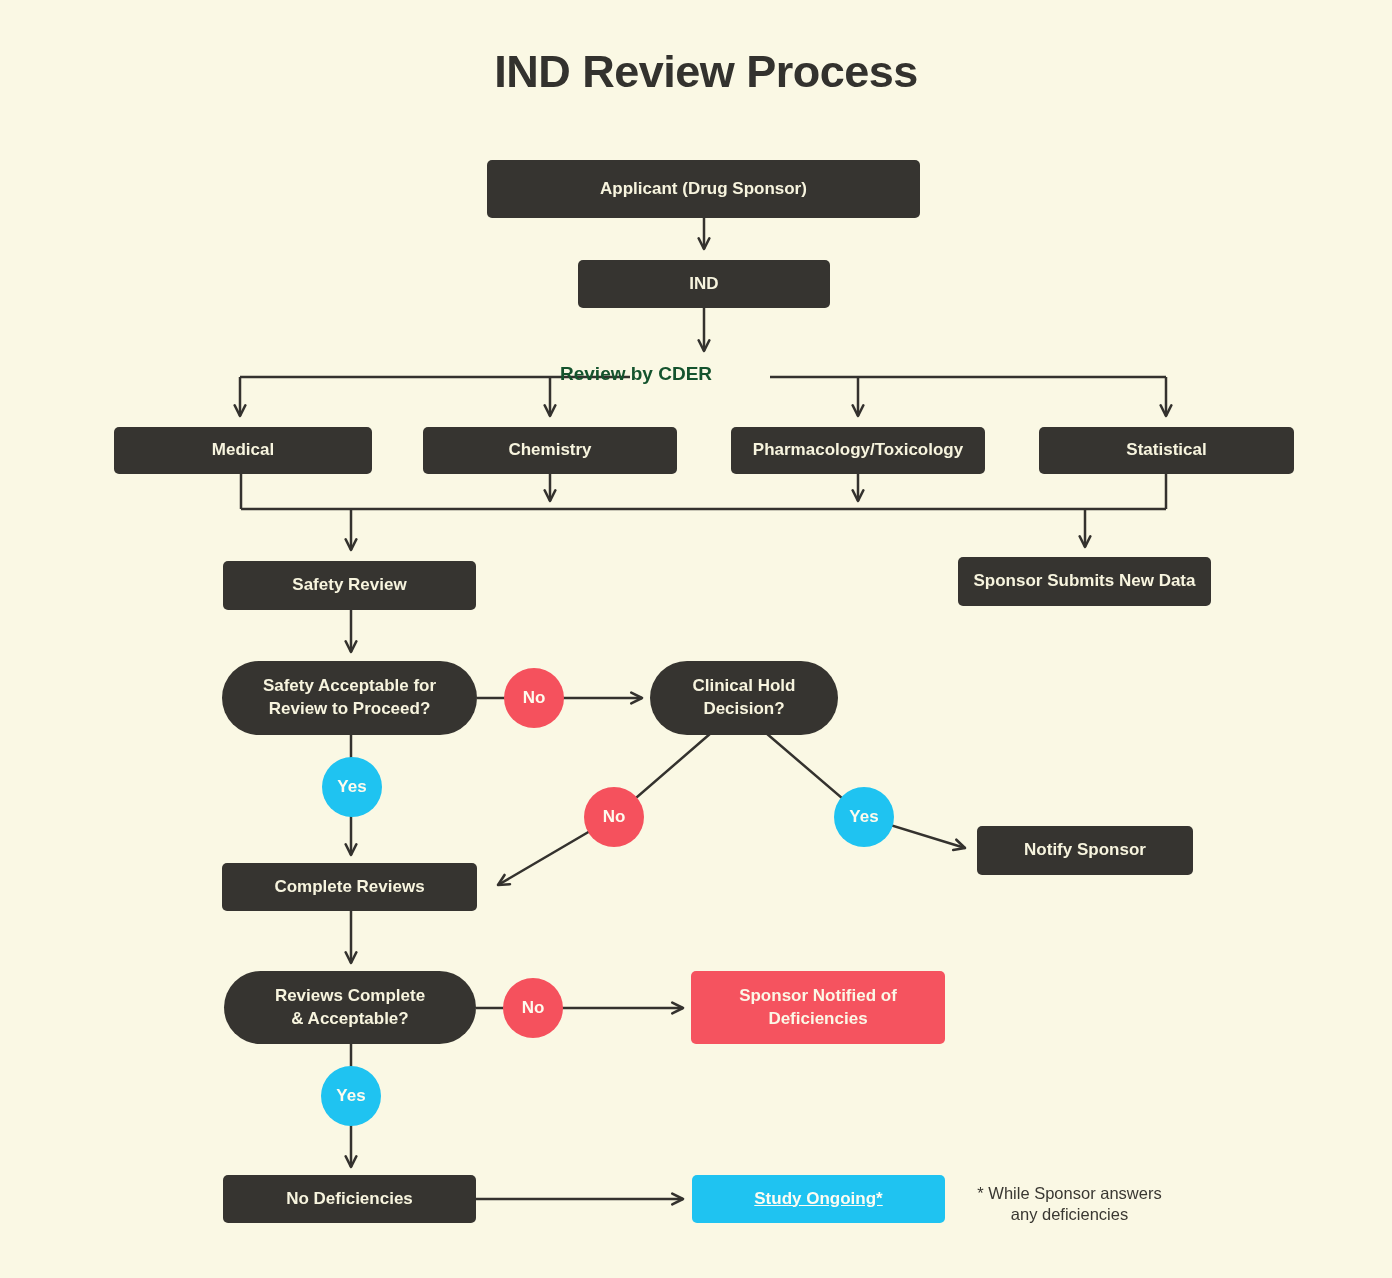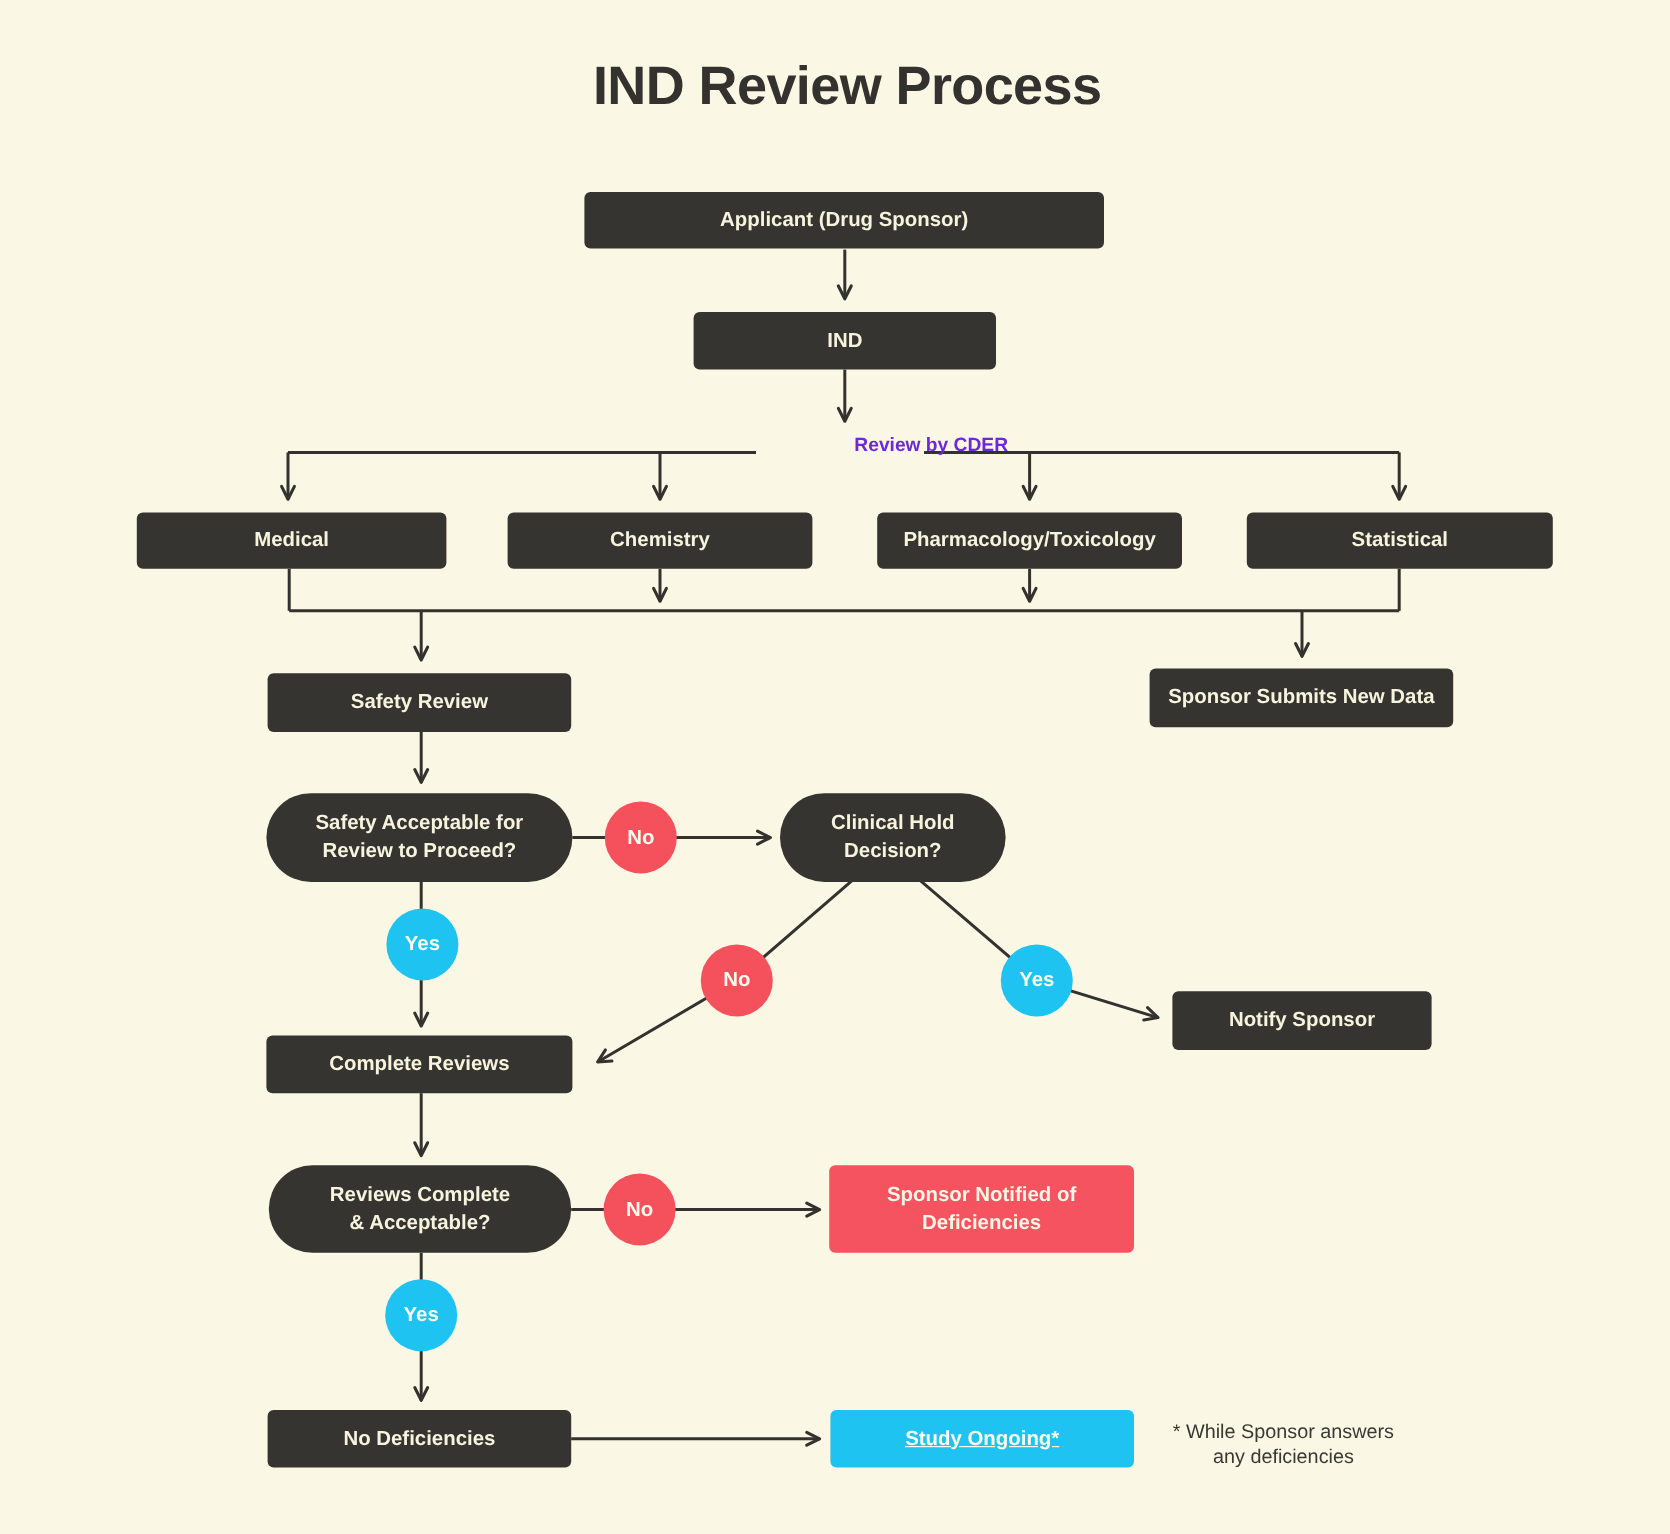--- a/index.html
+++ b/index.html
@@ -47,24 +47,24 @@
     align-items: center;
     justify-content: center;
     font-size: 17px;
     font-weight: 700;
     color: #fdfbee;
   }
   .circle.red  { background: #f5515d; }
   .circle.blue { background: #1fc3f1; }
   .flowlabel {
     position: absolute;
-    text-align: right;
-    font-size: 16px;
+    text-align: left;
+    font-size: 19px;
     font-weight: 700;
-    color: #6d28d9;
+    color: #14532d;
   }
   .footnote {
     position: absolute;
     text-align: center;
     font-size: 16.5px;
     font-weight: 400;
     color: #3a3832;
     line-height: 1.3;
   }
 </style>
@@ -116,21 +116,21 @@
       <path d="M351 911 V963" marker-end="url(#arrow)"></path>
 
       <path d="M476 1008 H683" marker-end="url(#arrow)"></path>
 
       <path d="M351 1044 V1167" marker-end="url(#arrow)"></path>
 
       <path d="M476 1199 H683" marker-end="url(#arrow)"></path>
     </g>
   </svg>
 
-  <div class="node" style="left:487px; top:160px; width:433px; height:47px;">Applicant (Drug Sponsor)</div>
+  <div class="node" style="left:487px; top:160px; width:433px; height:58px;">Applicant (Drug Sponsor)</div>
   <div class="node" style="left:578px; top:260px; width:252px; height:48px;">IND</div>
   <div class="flowlabel" style="left:560px; top:363px; width:280px;">Review by CDER</div>
 
   <div class="node" style="left:114px; top:427px; width:258px; height:47px;">Medical</div>
   <div class="node" style="left:423px; top:427px; width:254px; height:47px;">Chemistry</div>
   <div class="node" style="left:731px; top:427px; width:254px; height:47px;">Pharmacology/Toxicology</div>
   <div class="node" style="left:1039px; top:427px; width:255px; height:47px;">Statistical</div>
 
   <div class="node" style="left:223px; top:561px; width:253px; height:49px;">Safety Review</div>
   <div class="node" style="left:958px; top:557px; width:253px; height:49px;">Sponsor Submits New Data</div>

